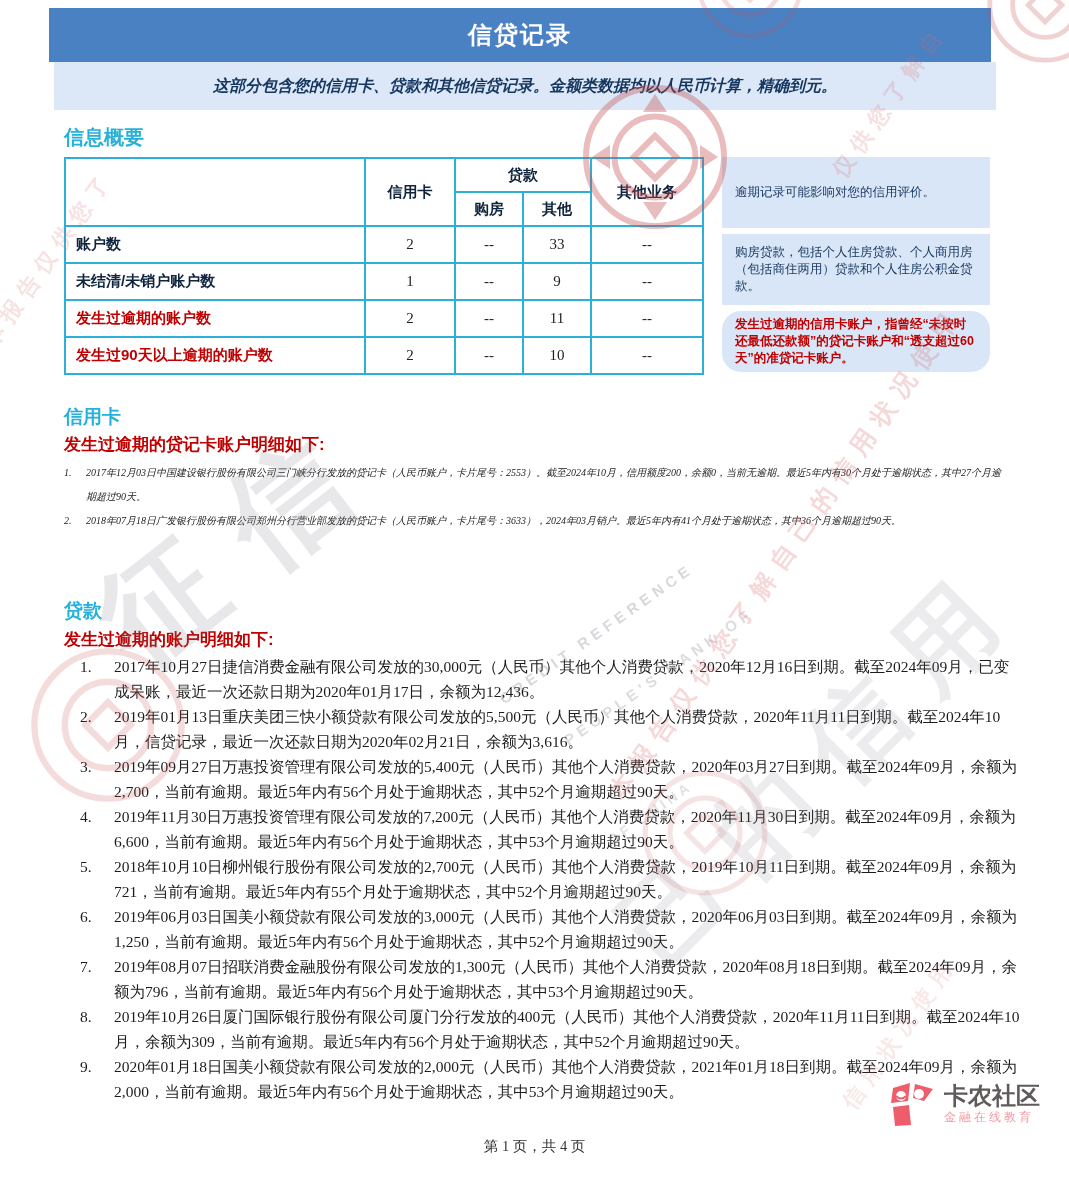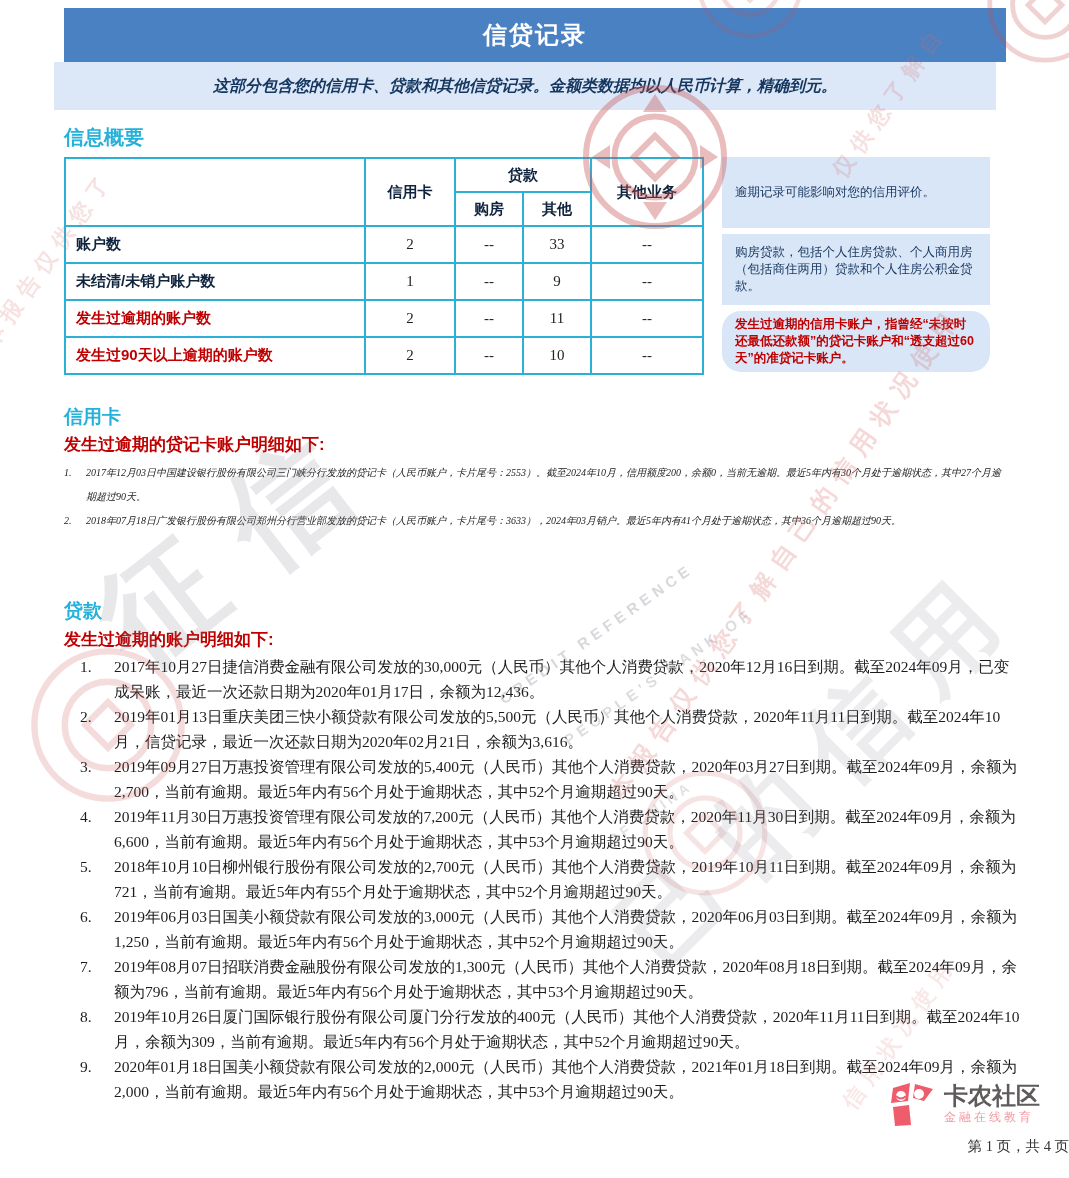--- a/index.html
+++ b/index.html
@@ -6,21 +6,21 @@
   body {
     width:1069px; height:1178px; position:relative; overflow:hidden;
     background:#ffffff;
     font-family:"Liberation Serif","DejaVu Serif",serif;
     color:#222;
   }
   .content { position:relative; z-index:1; }
 
   
   .header-bar {
-    position:absolute; left:64px; top:8px; width:942px; height:54px;
+    position:absolute; left:49px; top:8px; width:942px; height:54px;
     background:#4a81c3;
     display:flex; align-items:center; justify-content:center;
   }
   .header-bar .title {
     font-family:"Liberation Sans","DejaVu Sans",sans-serif;
     font-size:24px; font-weight:bold; color:#ffffff; letter-spacing:2px;
   }
   .subtitle-bar {
     position:absolute; left:54px; top:62px; width:942px; height:48px;
     background:#dce8f8; display:flex; align-items:center; justify-content:center;
@@ -91,21 +91,21 @@
   ol.records li::before {
     content:counter(item) "."; position:absolute; left:0; top:0;
   }
   ol.cc-list { left:64px; top:461px; width:941px; }
   ol.cc-list li { padding-left:22px; font-size:10px; line-height:24px;font-style:italic; }
   ol.loan-list { left:80px; top:655px; width:941px; }
   ol.loan-list li { padding-left:34px; font-size:15.5px; line-height:24.5px; margin-bottom:1px; }
 
   
   .page-footer {
-    position:absolute; left:0; top:1137px; width:1069px; text-align:right;
+    position:absolute; left:0; top:1137px; width:1069px; text-align:center;
     font-size:14.5px; color:#333;
   }
   .brand { position:absolute; left:888px; top:1080px; display:flex; align-items:center; }
   .brand .mark { width:48px; height:48px; margin-right:8px; }
   .brand .brand-name {
     font-family:"Liberation Sans","DejaVu Sans",sans-serif;
     font-size:24px; font-weight:bold; color:#5f5b5b; line-height:26px;
   }
   .brand .brand-tagline {
     font-family:"Liberation Sans","DejaVu Sans",sans-serif;

